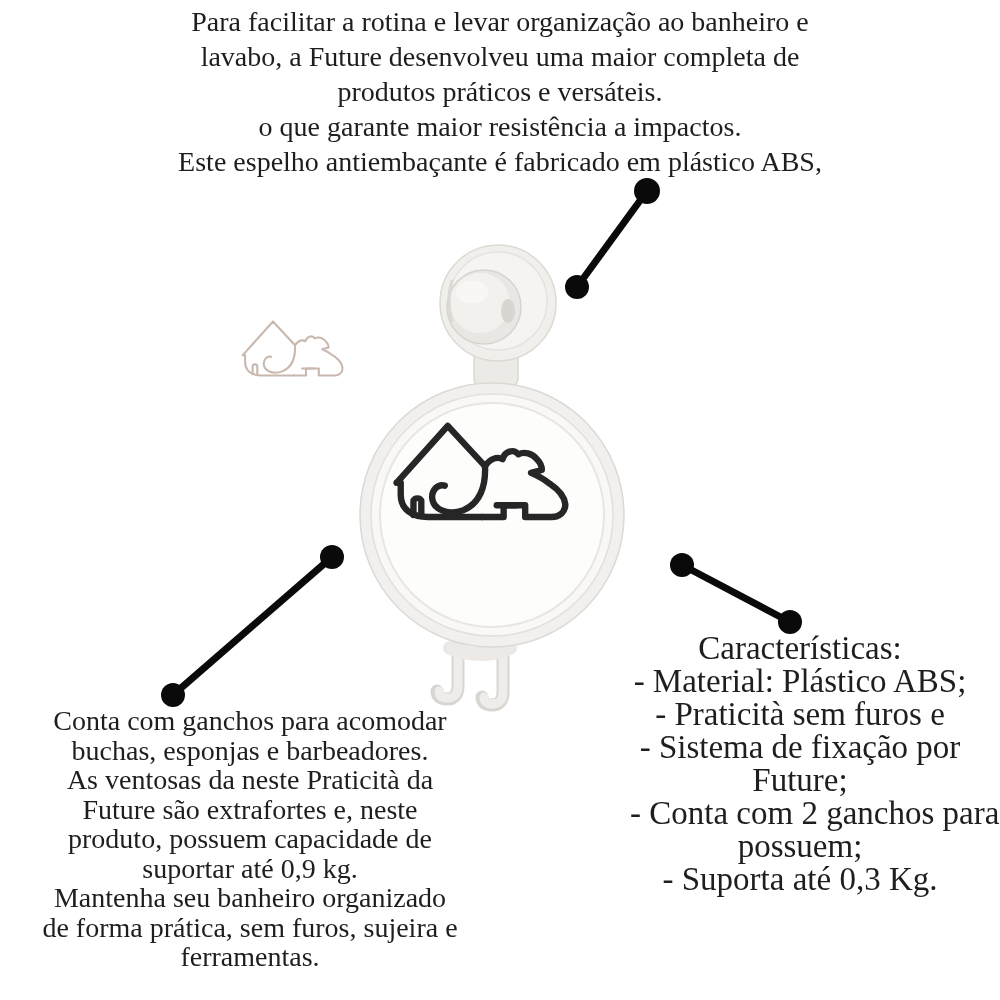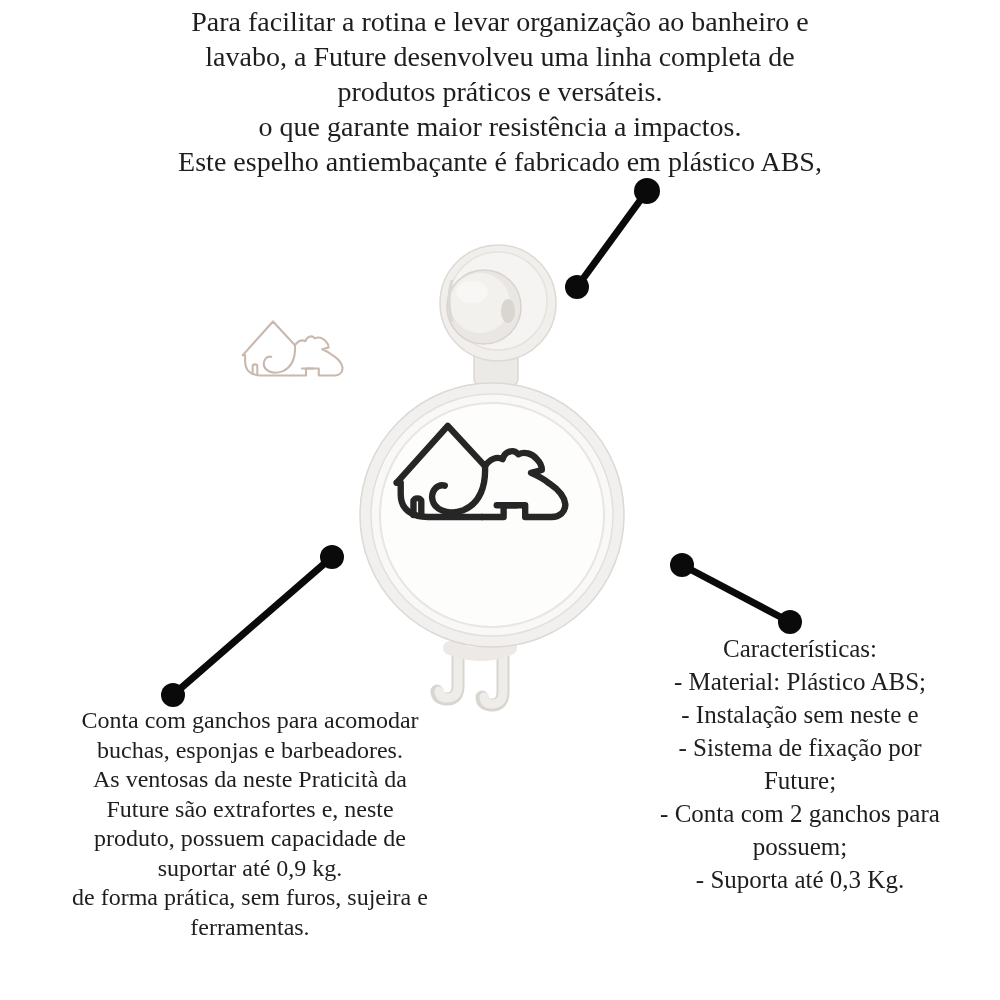--- a/index.html
+++ b/index.html
@@ -5,22 +5,22 @@
   html,body{margin:0;padding:0;}
   body{
     width:1000px;height:1000px;position:relative;overflow:hidden;
     background:#ffffff;
     font-family:"Liberation Serif","DejaVu Serif",serif;
     color:#1e1e1e;
   }
   .textblock{position:absolute;text-align:center;}
   .textblock .line{white-space:nowrap;}
   #intro{left:60px;top:4px;width:880px;font-size:28px;line-height:35px;}
-  #left-note{left:20px;top:706px;width:460px;font-size:24px;line-height:29.5px;text-align:center;}
-  #features{left:630px;top:632px;width:340px;font-size:25px;line-height:33px;}
+  #left-note{left:20px;top:706px;width:460px;font-size:28px;line-height:29.5px;text-align:center;}
+  #features{left:630px;top:632px;width:340px;font-size:33px;line-height:33px;}
   #graphic{position:absolute;left:0;top:0;width:1000px;height:1000px;}
 </style>
 </head>
 <body>
 
 <svg id="graphic" viewBox="0 0 1000 1000" aria-hidden="true">
   <defs>
     <g id="logo" fill="none" stroke-linecap="round" stroke-linejoin="round">
 
       <path d="M 10,64 L 62,6 L 100,47
@@ -90,39 +90,40 @@
     <g>
       <line x1="682" y1="565" x2="790" y2="622" stroke="#0a0a0a"></line>
       <circle cx="682" cy="565" r="12" fill="#0a0a0a"></circle>
       <circle cx="790" cy="622" r="12" fill="#0a0a0a"></circle>
     </g>
   </g>
 </svg>
 
 <div id="intro" class="textblock">
   <div class="line">Para facilitar a rotina e levar organização ao banheiro e</div>
-  <div class="line">lavabo, a Future desenvolveu uma linha completa de</div>
+  <div class="line">lavabo, a Future desenvolveu uma maior completa de</div>
   <div class="line">produtos práticos e versáteis.</div>
   <div class="line">o que garante maior resistência a impactos.</div>
   <div class="line">Este espelho antiembaçante é fabricado em plástico ABS,</div>
 </div>
 
 <div id="left-note" class="textblock">
   <div class="line">Conta com ganchos para acomodar</div>
   <div class="line">buchas, esponjas e barbeadores.</div>
   <div class="line">As ventosas da neste Praticità da</div>
   <div class="line">Future são extrafortes e, neste</div>
   <div class="line">produto, possuem capacidade de</div>
   <div class="line">suportar até 0,9 kg.</div>
+  <div class="line">Mantenha seu banheiro organizado</div>
   <div class="line">de forma prática, sem furos, sujeira e</div>
   <div class="line">ferramentas.</div>
 </div>
 
 <div id="features" class="textblock">
   <div class="line">Características:</div>
   <div class="line">- Material: Plástico ABS;</div>
-  <div class="line">- Instalação sem neste e</div>
+  <div class="line">- Praticità sem furos e</div>
   <div class="line">- Sistema de fixação por</div>
   <div class="line">Future;</div>
   <div class="line">- Conta com 2 ganchos para</div>
   <div class="line">possuem;</div>
   <div class="line">- Suporta até 0,3 Kg.</div>
 </div>
 
 </body></html>

